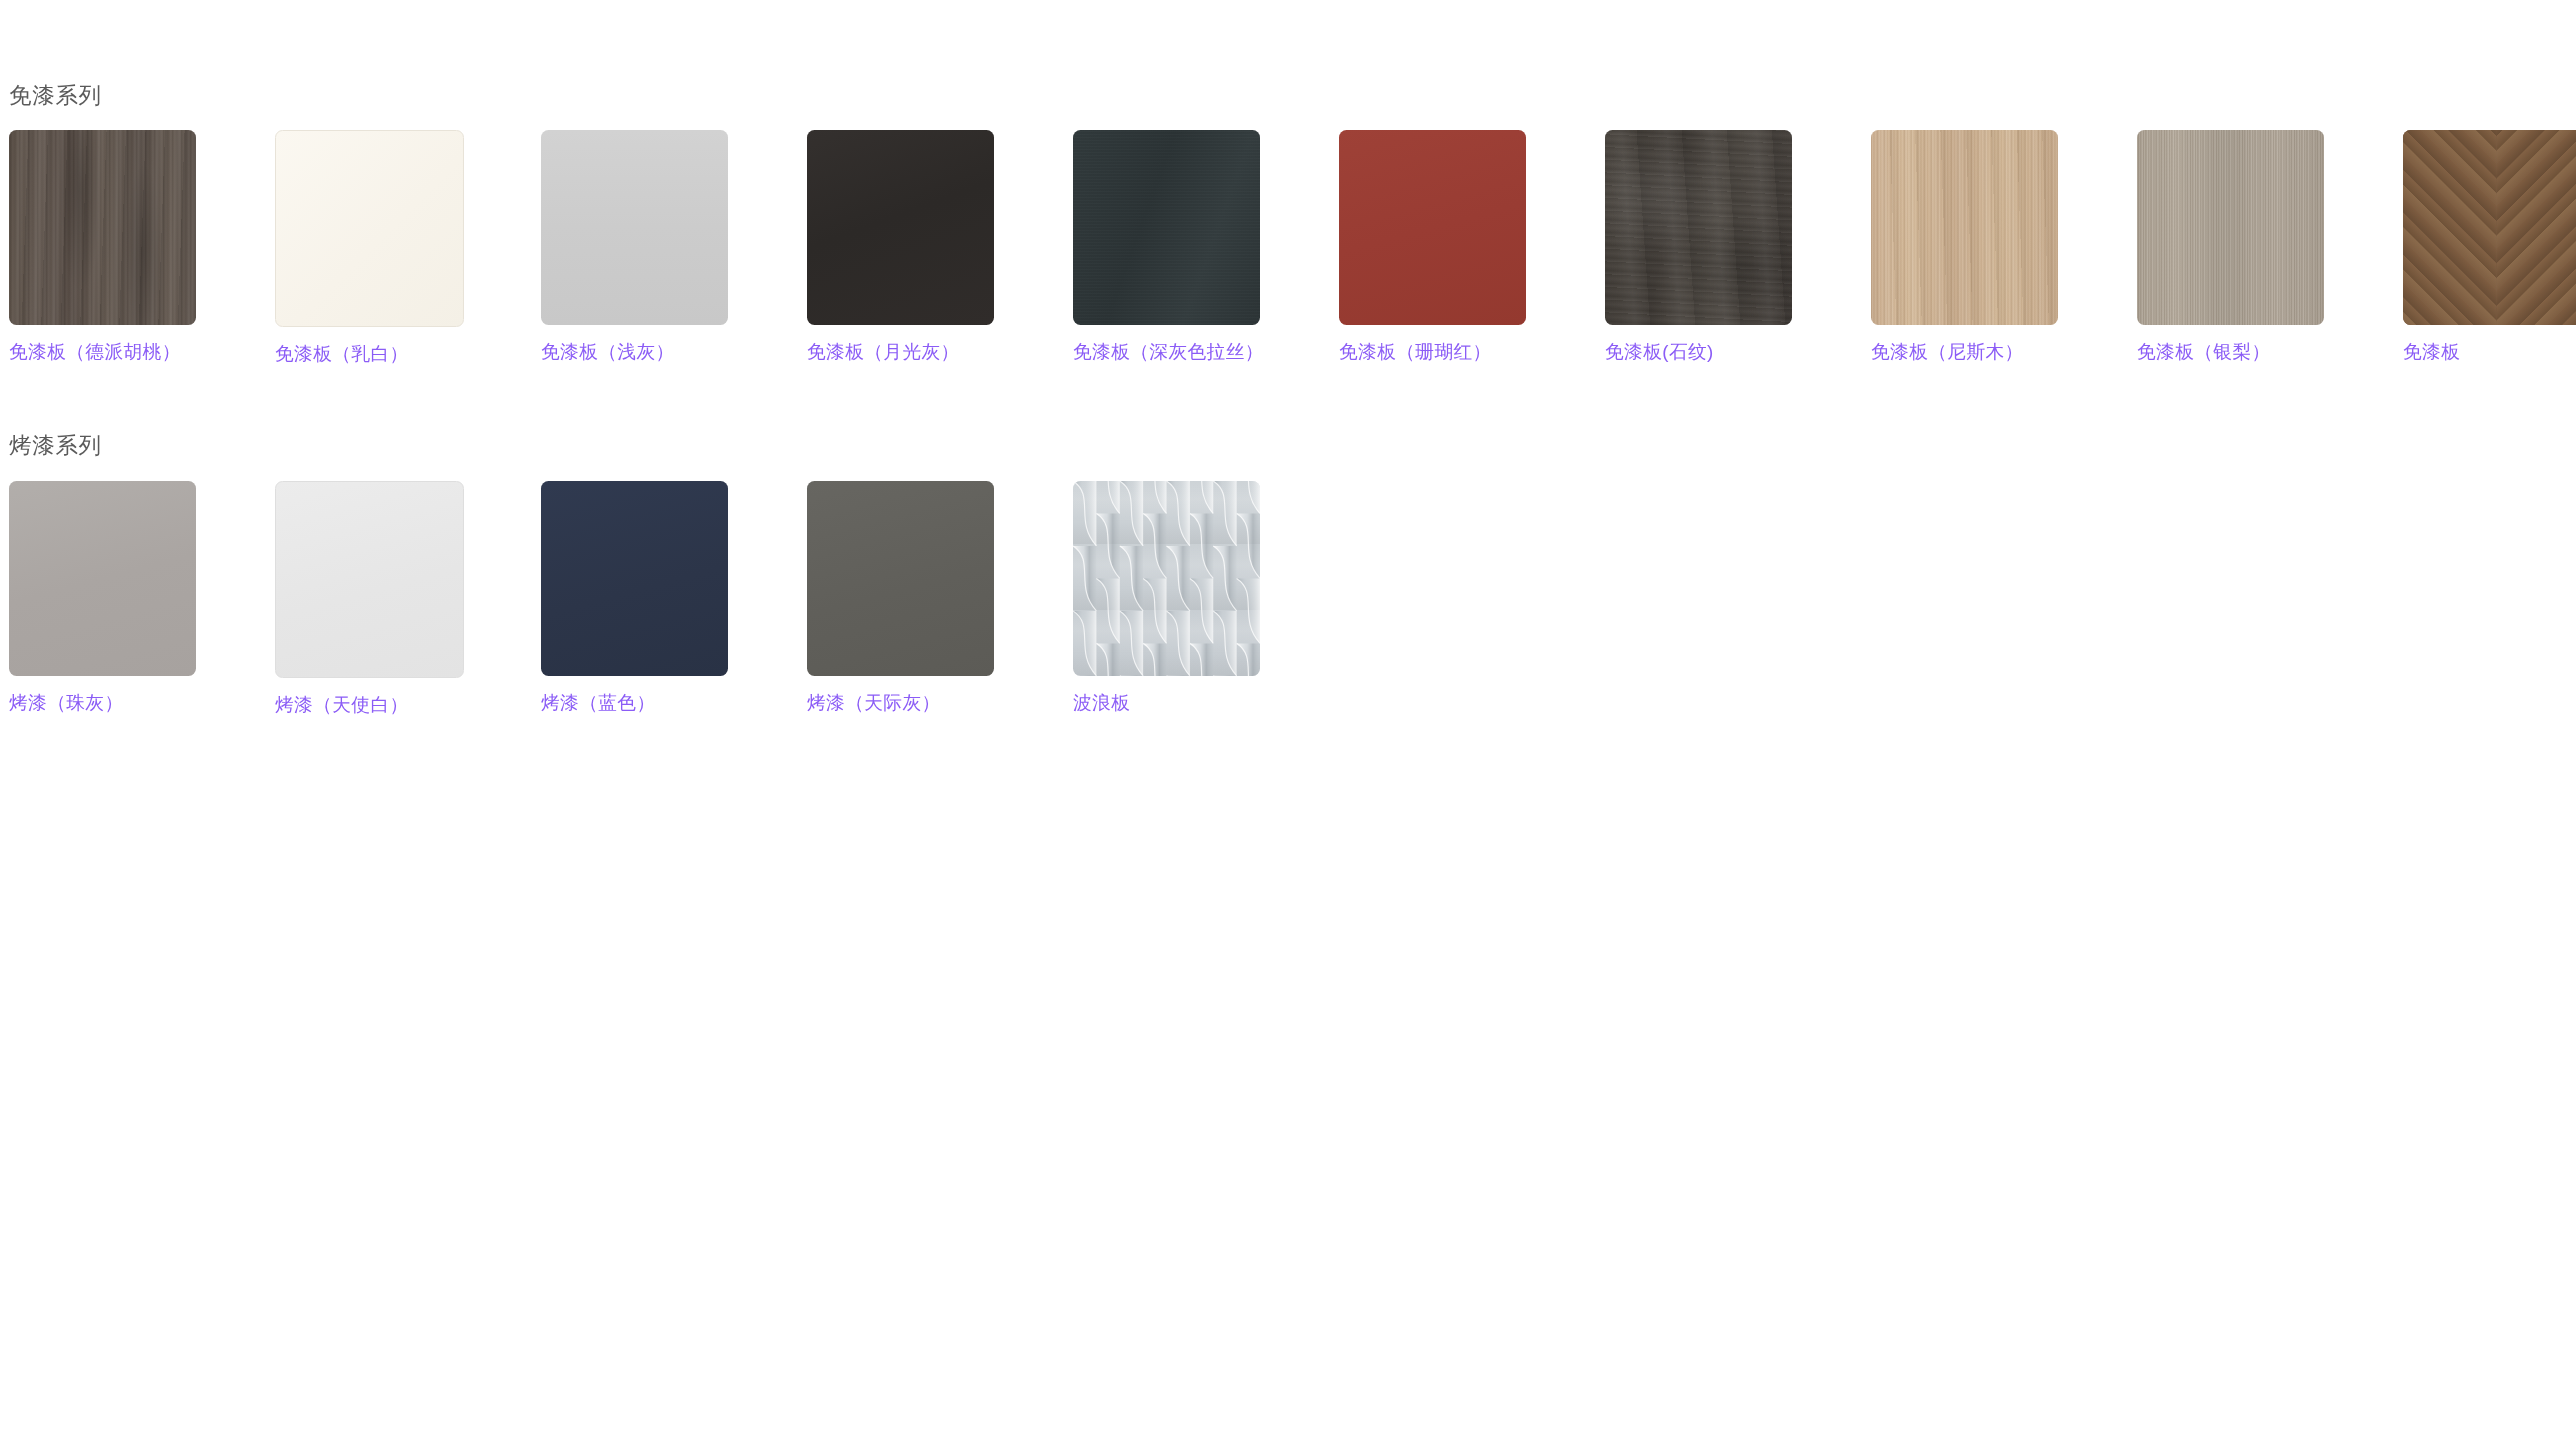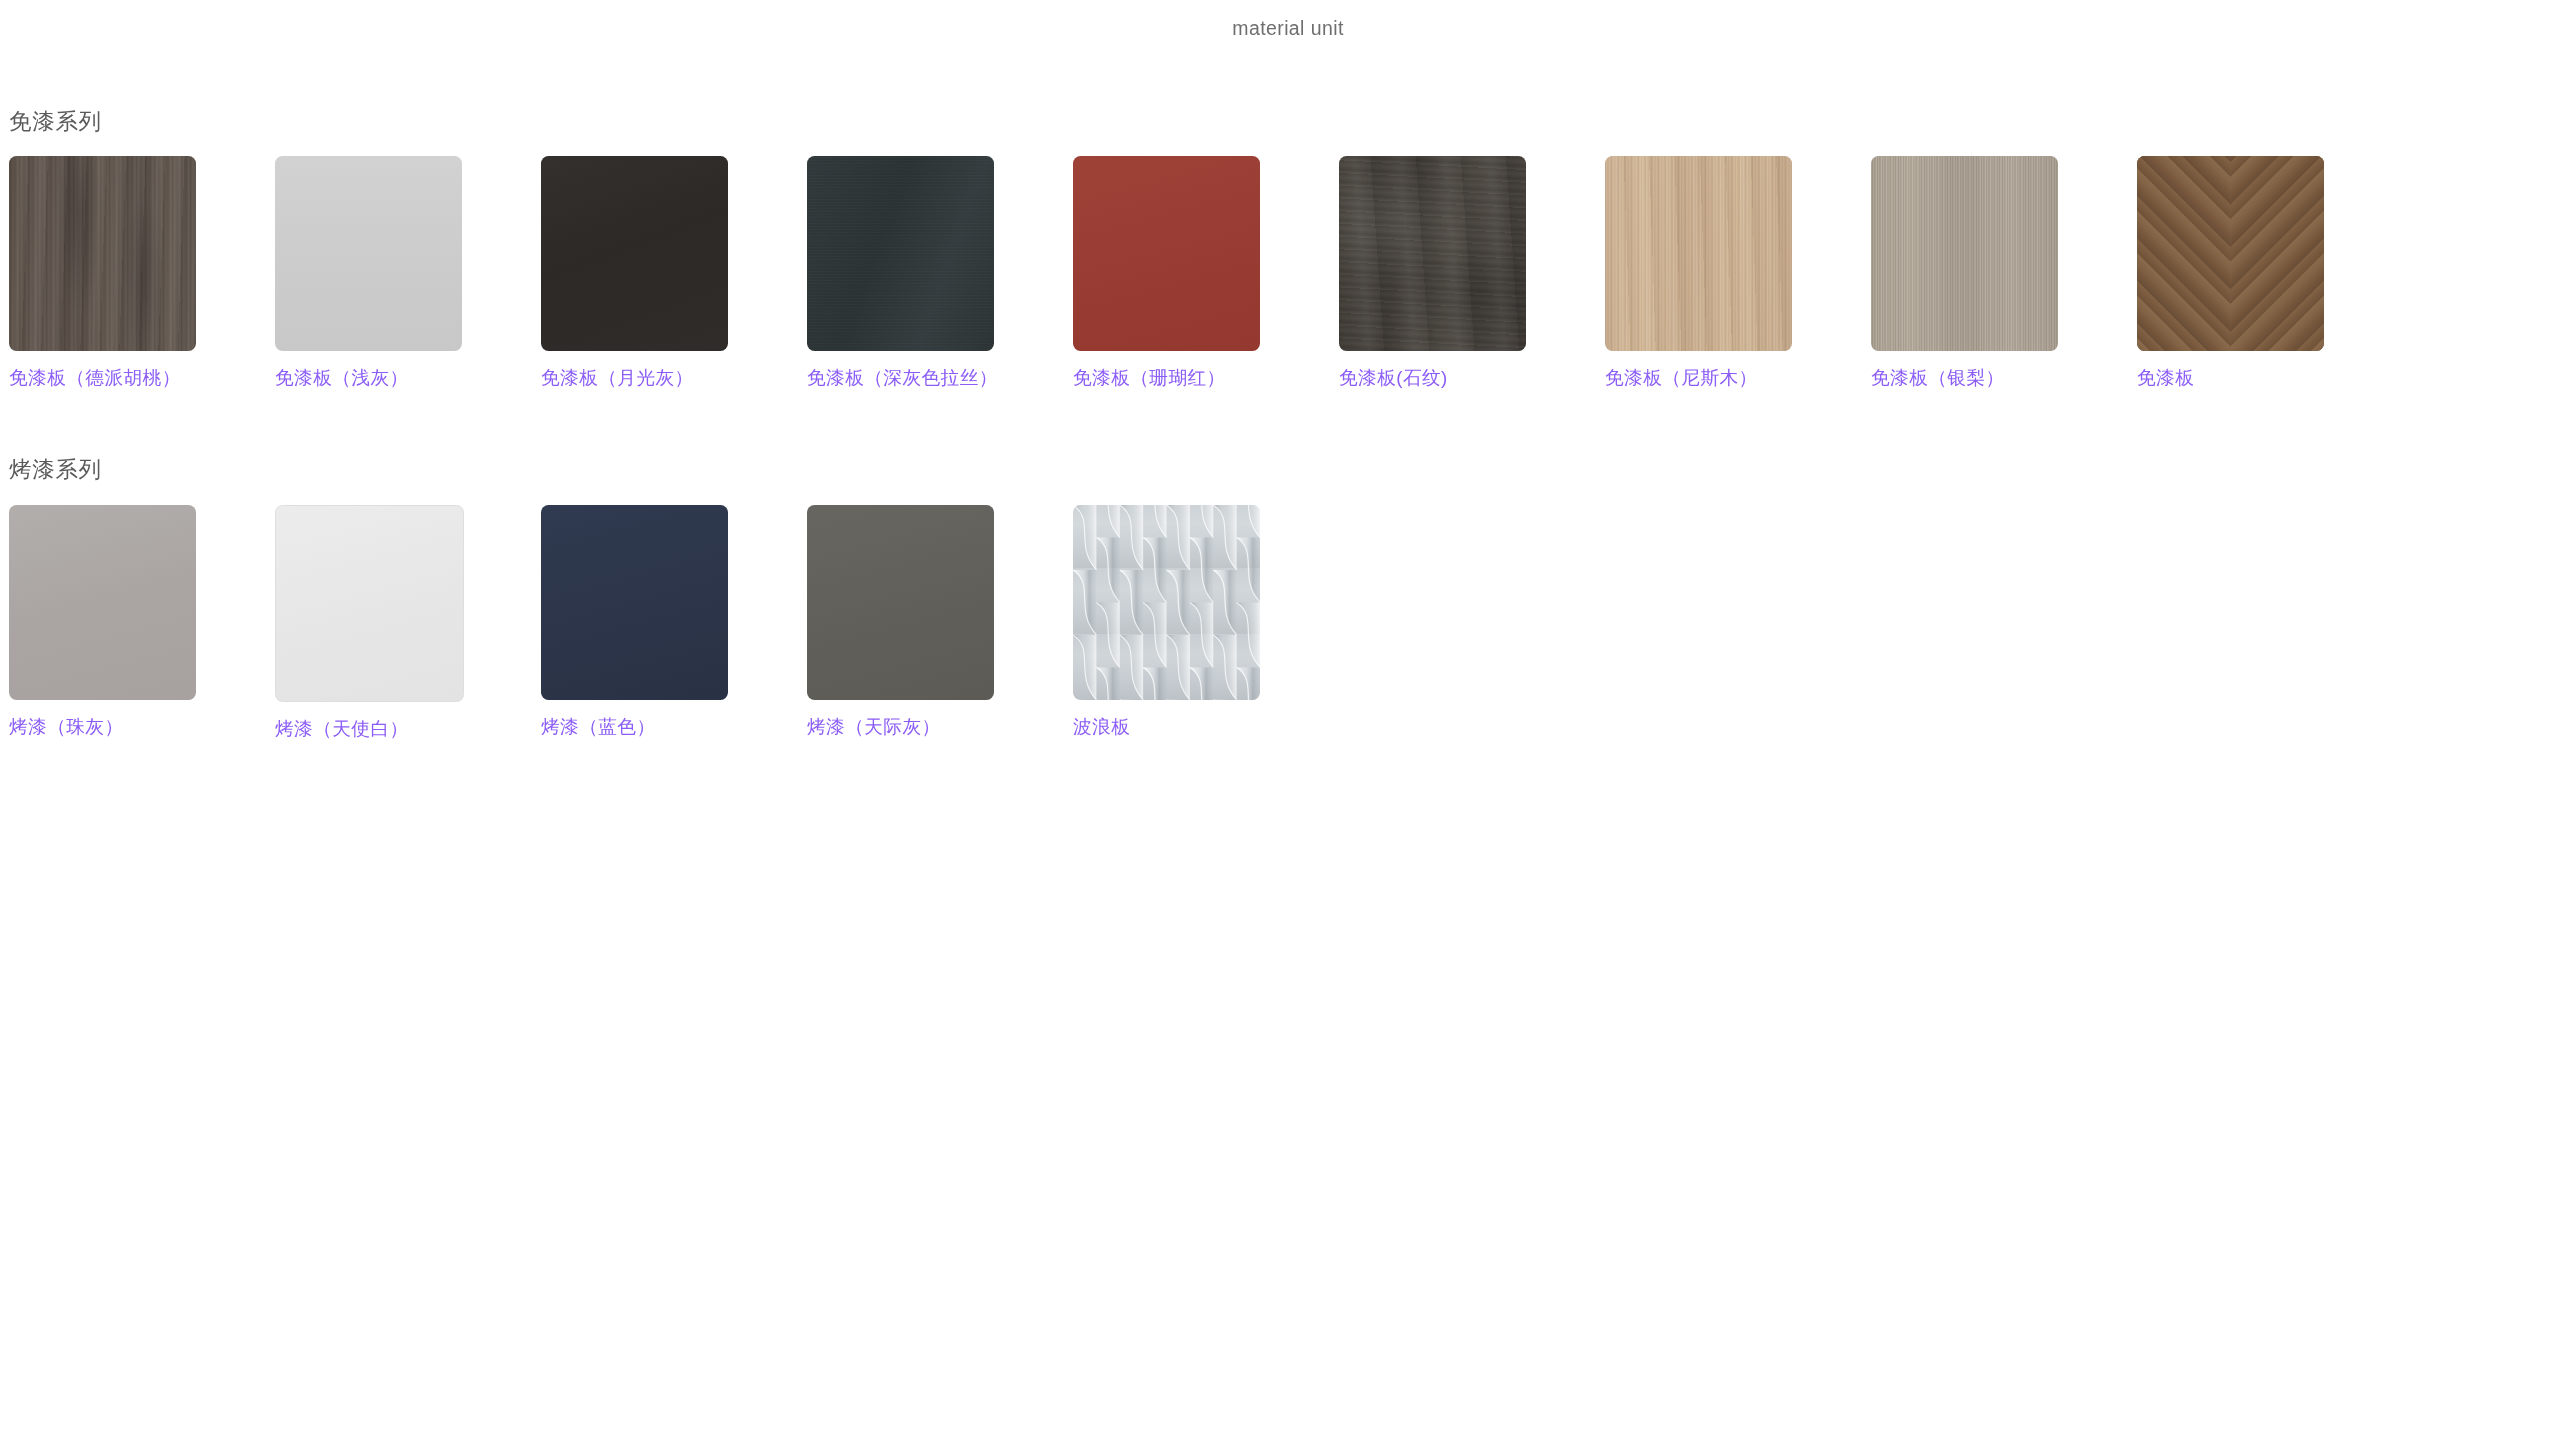--- a/index.html
+++ b/index.html
@@ -295,31 +295,34 @@
         rgba(0,0,0,0.07) 2.2px,
         rgba(255,255,255,0.035) 4.5px,
         rgba(0,0,0,0.045) 7.5px),
       linear-gradient(90deg, #6d6058 0%, #766961 20%, #685c54 45%, #776a62 70%, #6a5e56 100%);
   }
 </style>
 </head>
 <body>
 
 <div class="page-header">
-  <div class="page-subtitle">material unit</div>
 </div>
 
 <div class="sections">
 
   <div class="section section-1">
     <div class="section-title">免漆系列</div>
     <div class="swatch-row">
         <div class="swatch-cell">
           <div class="swatch tex tex-depai"></div>
           <div class="swatch-label">免漆板（德派胡桃）</div>
+        </div>
+        <div class="swatch-cell">
+          <div class="swatch tex tex-ruBai"></div>
+          <div class="swatch-label">免漆板（乳白）</div>
         </div>
         <div class="swatch-cell">
           <div class="swatch tex tex-qianHui"></div>
           <div class="swatch-label">免漆板（浅灰）</div>
         </div>
         <div class="swatch-cell">
           <div class="swatch tex tex-yueGuang"></div>
           <div class="swatch-label">免漆板（月光灰）</div>
         </div>
         <div class="swatch-cell">

